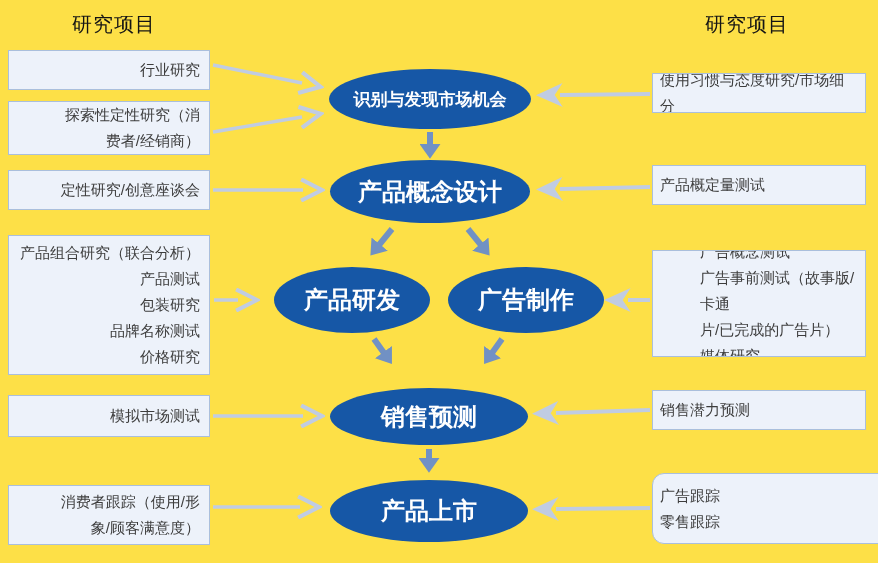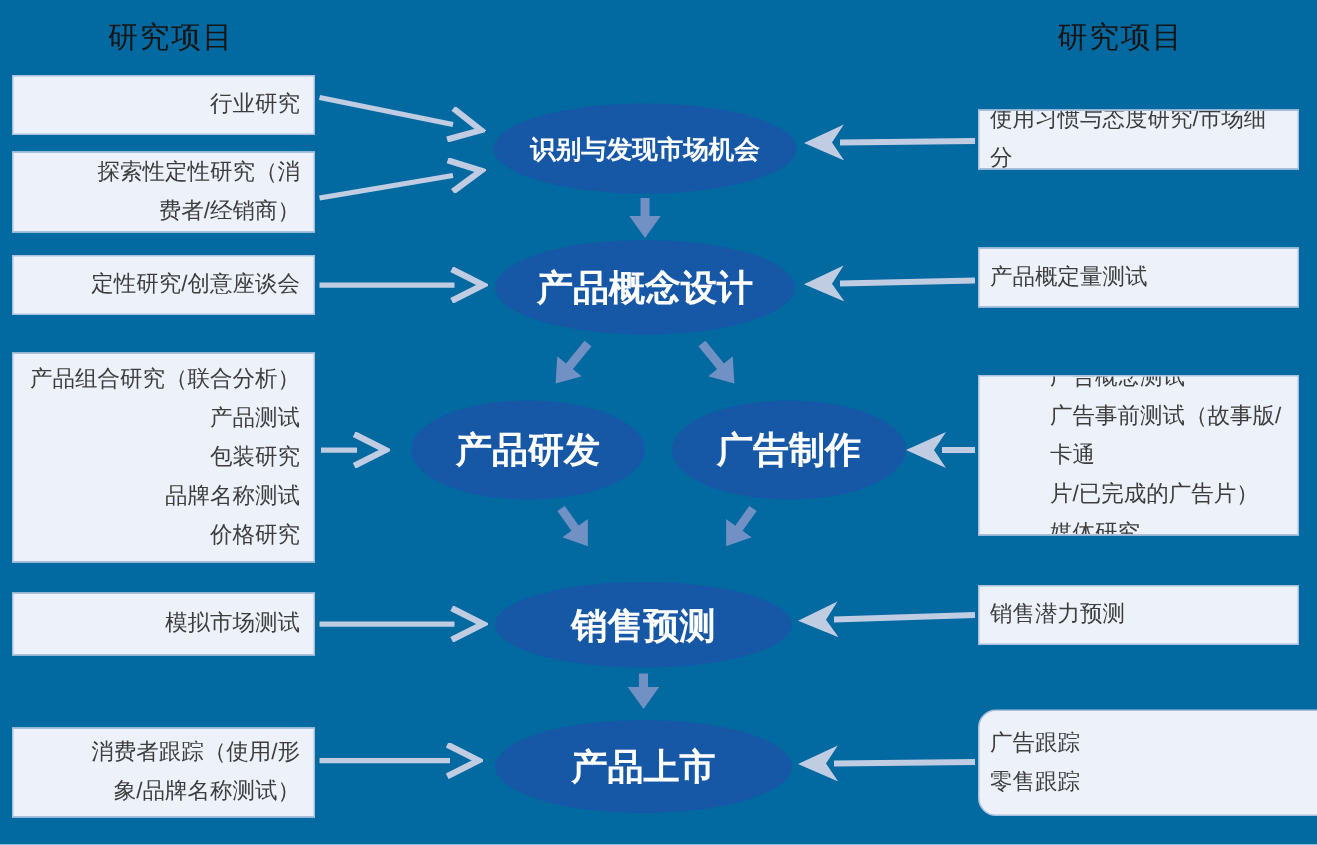--- a/index.html
+++ b/index.html
@@ -1,17 +1,17 @@
 <!DOCTYPE html>
 <html style="--ellipse_fill: #1657a6; --ellipse_text: #ffffff; --box_fill: #edf2fa; --box_border: #aabfdc; --box_text: #3d3d3d; --light_arrow: #c0cce2; --dark_arrow: #7191c4; --header_text: #141414;"><head>
 <meta charset="utf-8">
 <style>
   html,body { margin:0; padding:0; background:#ffffff; }
   .canvas {
-    position:relative; width:878px; height:563px; background:#0369a1;
+    position:relative; width:878px; height:563px; background:#fde047;
     font-family:"Liberation Sans", sans-serif; overflow:hidden;
   }
   .hdr {
     position:absolute; font-size:20px; color:var(--header_text,#141414);
     letter-spacing:1px; white-space:nowrap;
   }
   .sidebox {
     position:absolute; box-sizing:border-box;
     background:var(--box_fill,#edf2fa);
     border:1px solid var(--box_border,#aabfdc);
@@ -47,21 +47,21 @@
   <div class="sidebox left-col" style="left:8px; top:101px; width:202px; height:54px;">探索性定性研究（消
 费者/经销商）</div>
   <div class="sidebox left-col" style="left:8px; top:170px; width:202px; height:40px;">定性研究/创意座谈会</div>
   <div class="sidebox left-col" style="left:8px; top:235px; width:202px; height:140px;">产品组合研究（联合分析）
 产品测试
 包装研究
 品牌名称测试
 价格研究</div>
   <div class="sidebox left-col" style="left:8px; top:395px; width:202px; height:42px;">模拟市场测试</div>
   <div class="sidebox left-col" style="left:8px; top:485px; width:202px; height:60px;">消费者跟踪（使用/形
-象/品牌名称测试）</div>
+象/顾客满意度）</div>
 
   <div class="sidebox right-col" style="left:652px; top:73px;  width:214px; height:40px;">使用习惯与态度研究/市场细分</div>
   <div class="sidebox right-col" style="left:652px; top:165px; width:214px; height:40px;">产品概定量测试</div>
   <div class="sidebox right-col" style="left:652px; top:250px; width:214px; height:107px;padding-left:47px;">广告概念测试
 广告事前测试（故事版/卡通
 片/已完成的广告片）
 媒体研究</div>
   <div class="sidebox right-col" style="left:652px; top:390px; width:214px; height:40px;">销售潜力预测</div>
   <div class="sidebox right-col" style="left:652px; top:473px; width:246px; height:71px;border-radius:12px;">广告跟踪
 零售跟踪</div>

